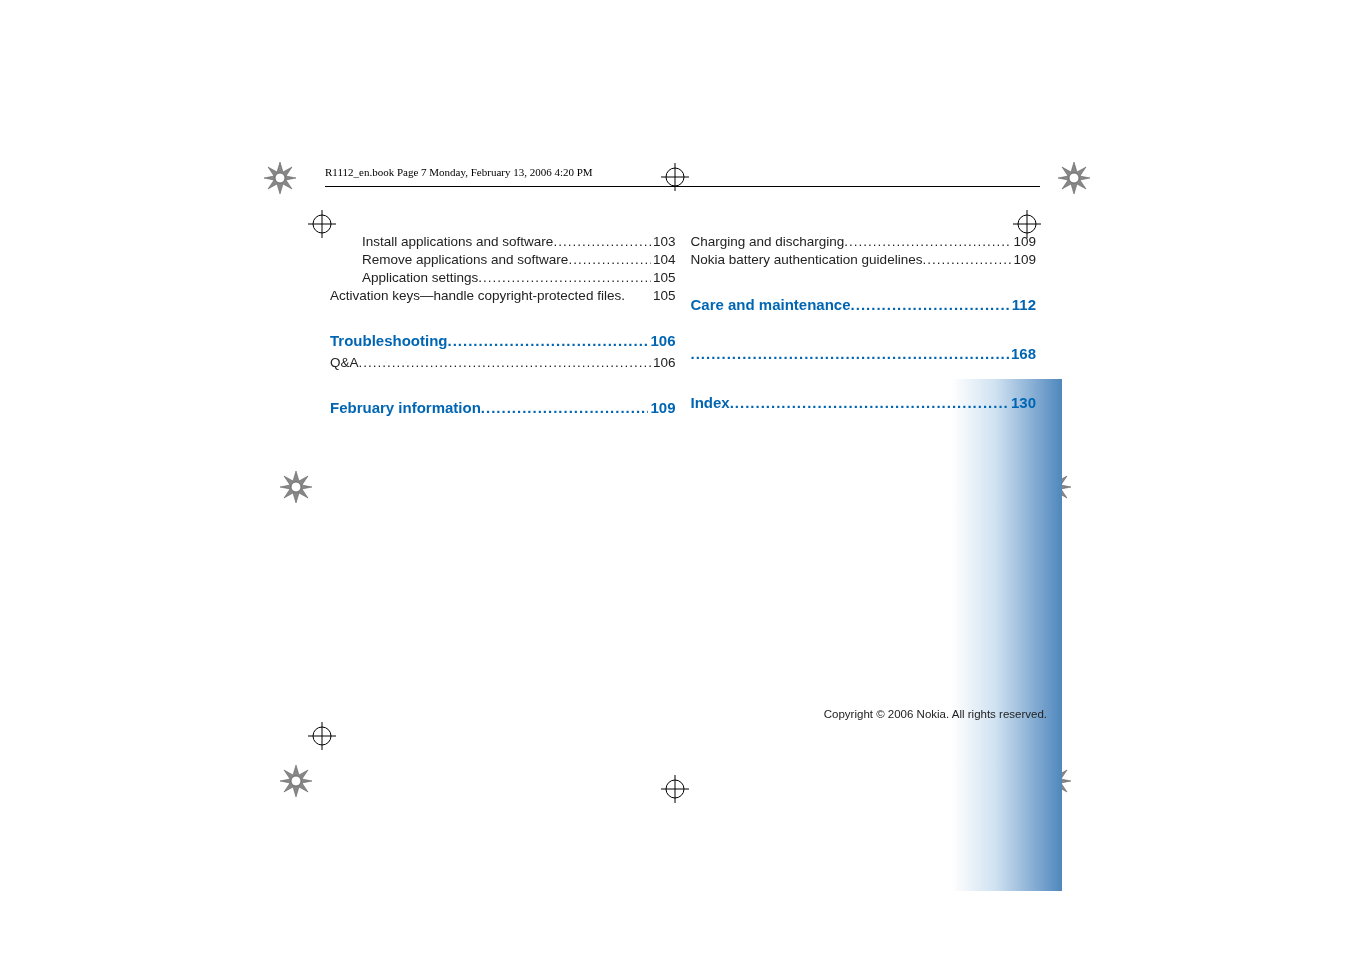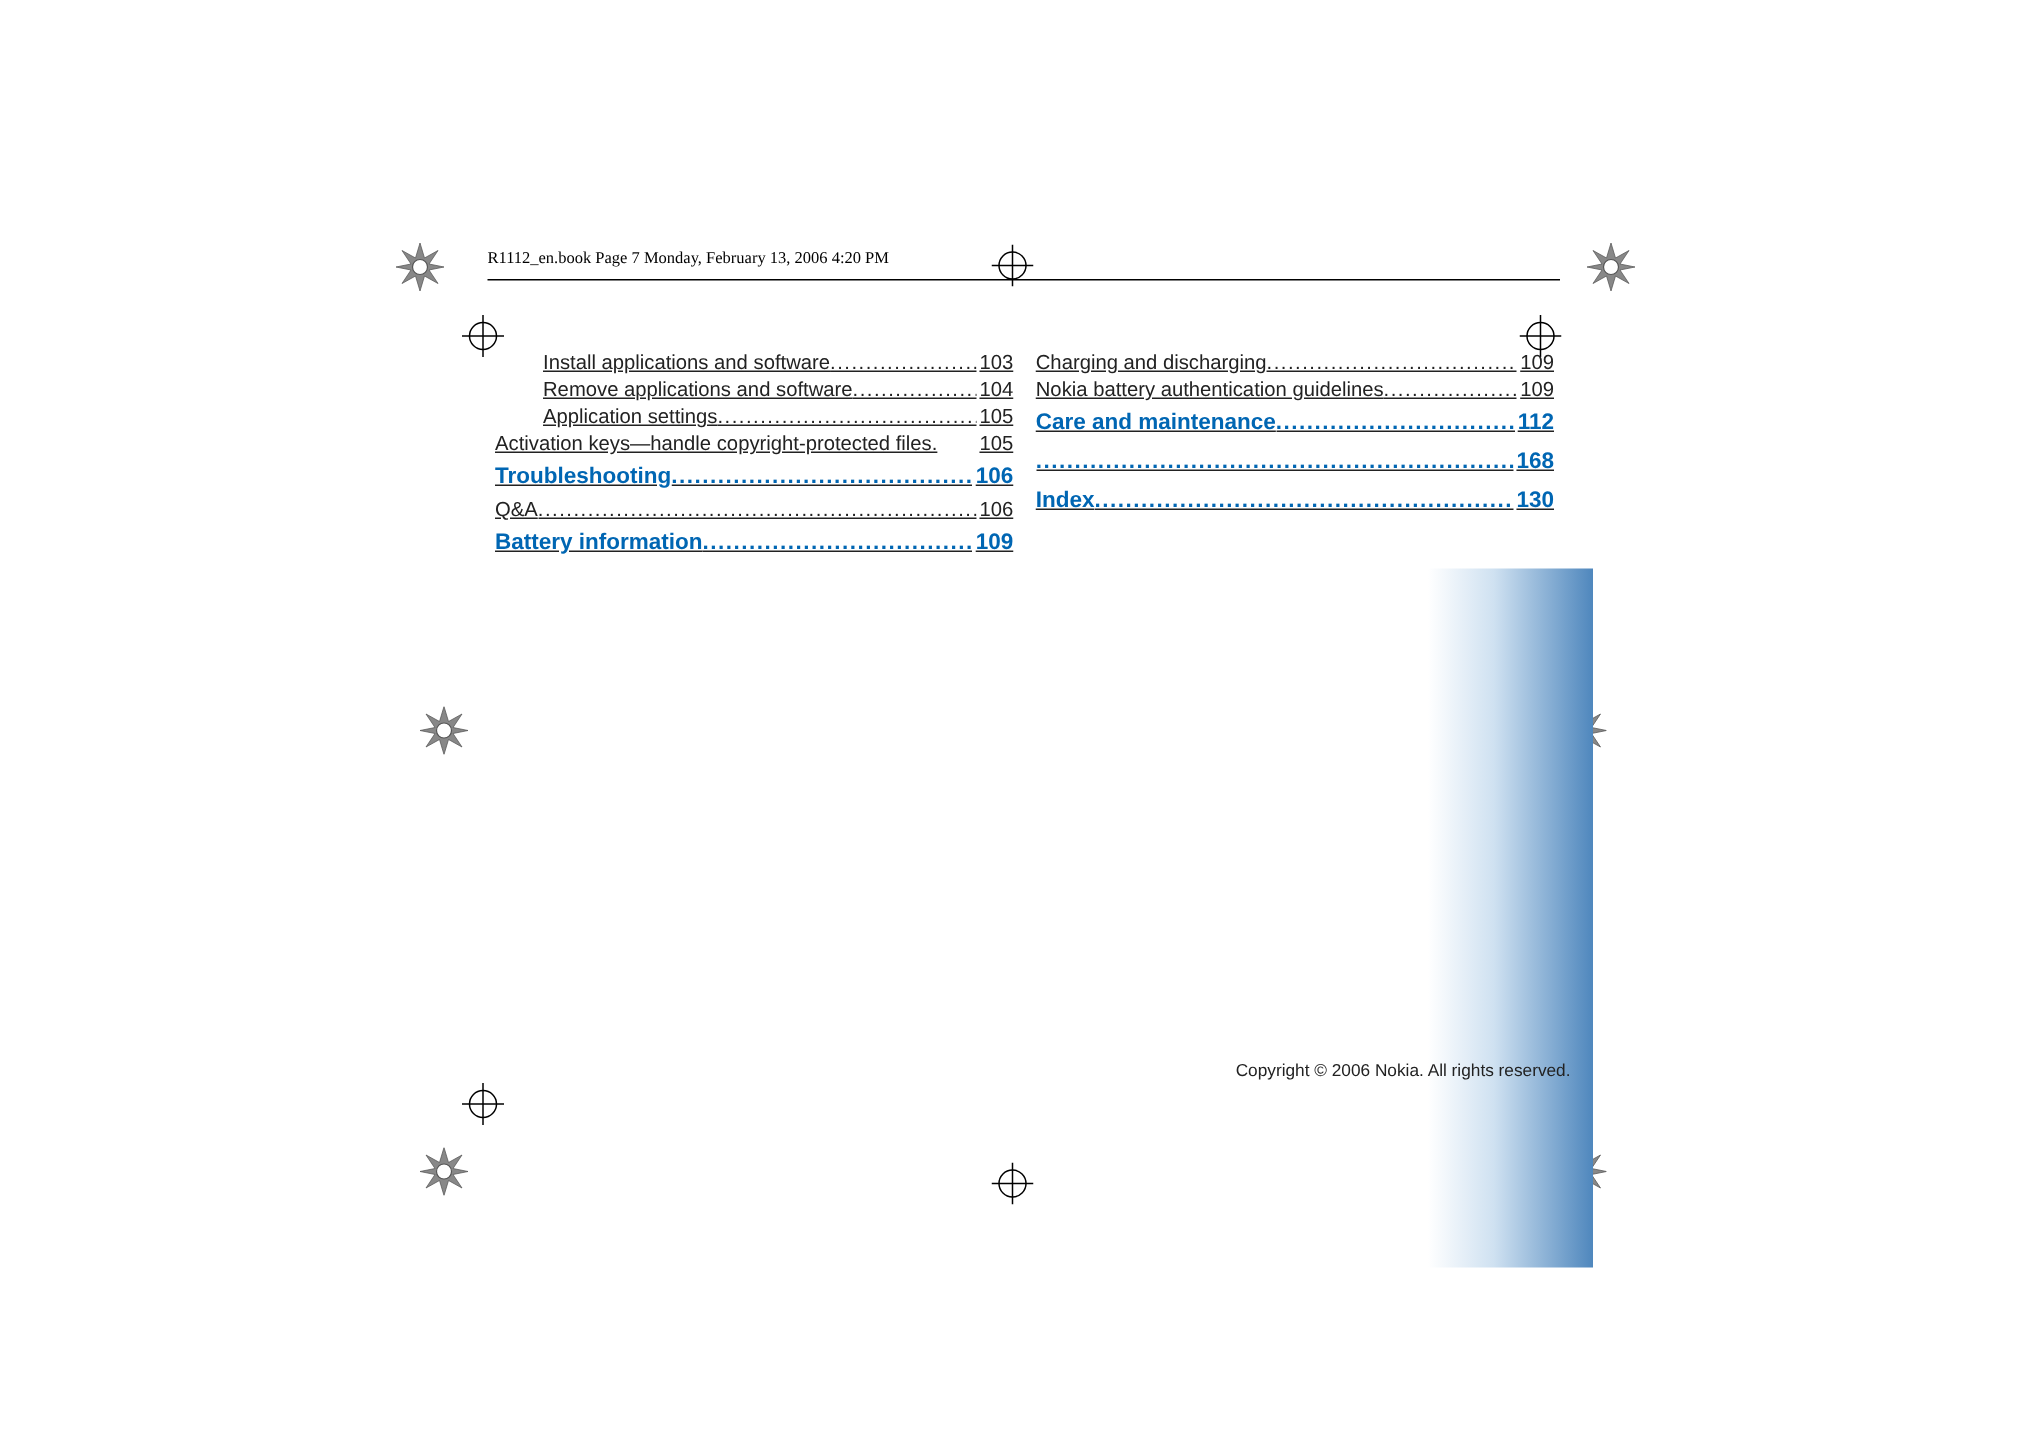--- a/index.html
+++ b/index.html
@@ -57,21 +57,20 @@
   .page-header span { position: relative; top: -2px; }
 
   
   .columns {
     position: absolute;
     top: 233px;
     left: 330px;
     right: 315px;
     display: flex;
     gap: 15px;
-    text-decoration: underline;
   }
   .col {
     flex: 1 1 0;
     min-width: 0;
   }
   .col-right {
     position: relative;
   }
   .col-right-gradient {
     position: absolute;
@@ -86,21 +85,21 @@
 
   
   .toc-row {
     display: flex;
     align-items: baseline;
     font-size: 13.5px;
     line-height: 18px;
     white-space: nowrap;
   }
   .toc-row.indent2 { padding-left: 32px; }
-  .toc-row.blue { color: #0066b3; font-weight: 700; font-size: 15px; line-height: 26px; }
+  .toc-row.blue { color: #0066b3; font-weight: 700; font-size: 15px; line-height: 26px; margin-top: 23px; }
   .toc-row .label { flex: 0 0 auto; }
   .toc-row .leader {
     flex: 1 1 auto;
     overflow: hidden;
     letter-spacing: 1px;
     color: inherit;
     font-weight: inherit;
   }
   .toc-row.blue .leader { font-weight: 700; }
   .toc-row .page { flex: 0 0 auto; padding-left: 2px; }
@@ -228,21 +227,21 @@
         <span class="label">Troubleshooting</span>
         <span class="leader">..................................................................................................................</span>
         <span class="page"> 106</span>
       </div>
       <div class="toc-row">
         <span class="label">Q&amp;A</span>
         <span class="leader">..................................................................................................................</span>
         <span class="page">106</span>
       </div>
       <div class="toc-row blue">
-        <span class="label">Battery information</span>
+        <span class="label">February information</span>
         <span class="leader">..................................................................................................................</span>
         <span class="page"> 109</span>
       </div>
     </div>
   <div class="col col-right">
     <div class="col-right-gradient"></div>
     <div class="content" id="col-right">
         <div class="toc-row">
           <span class="label">Charging and discharging</span>
           <span class="leader">..................................................................................................................</span>

